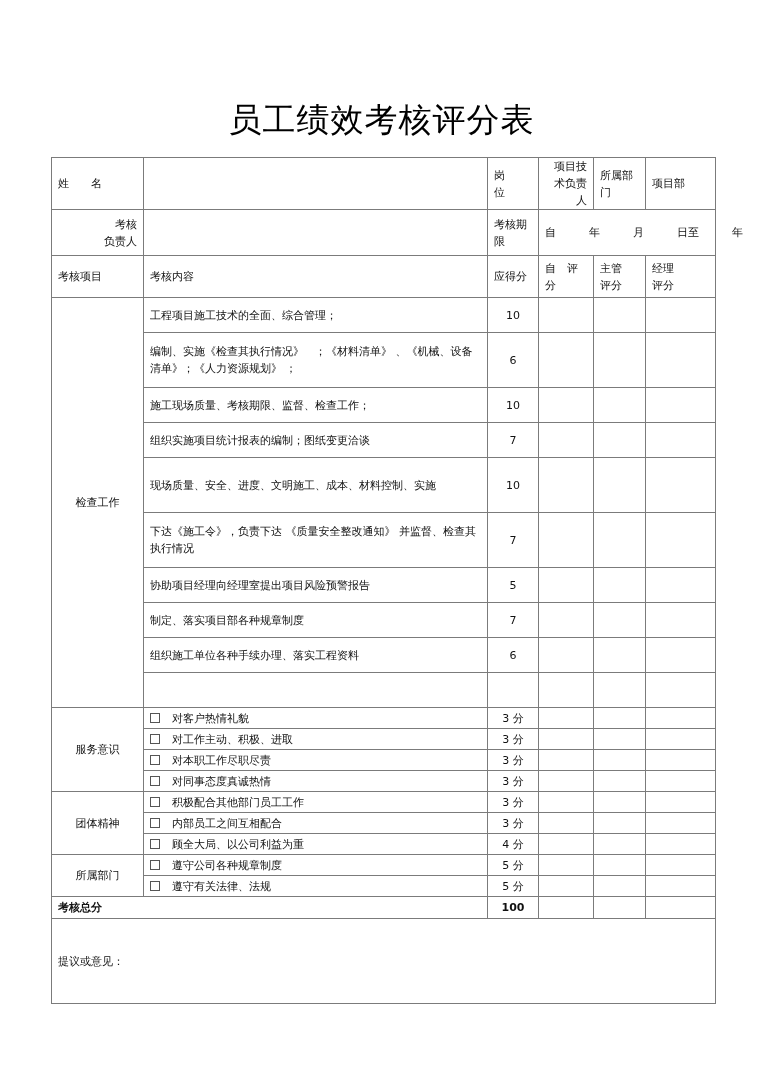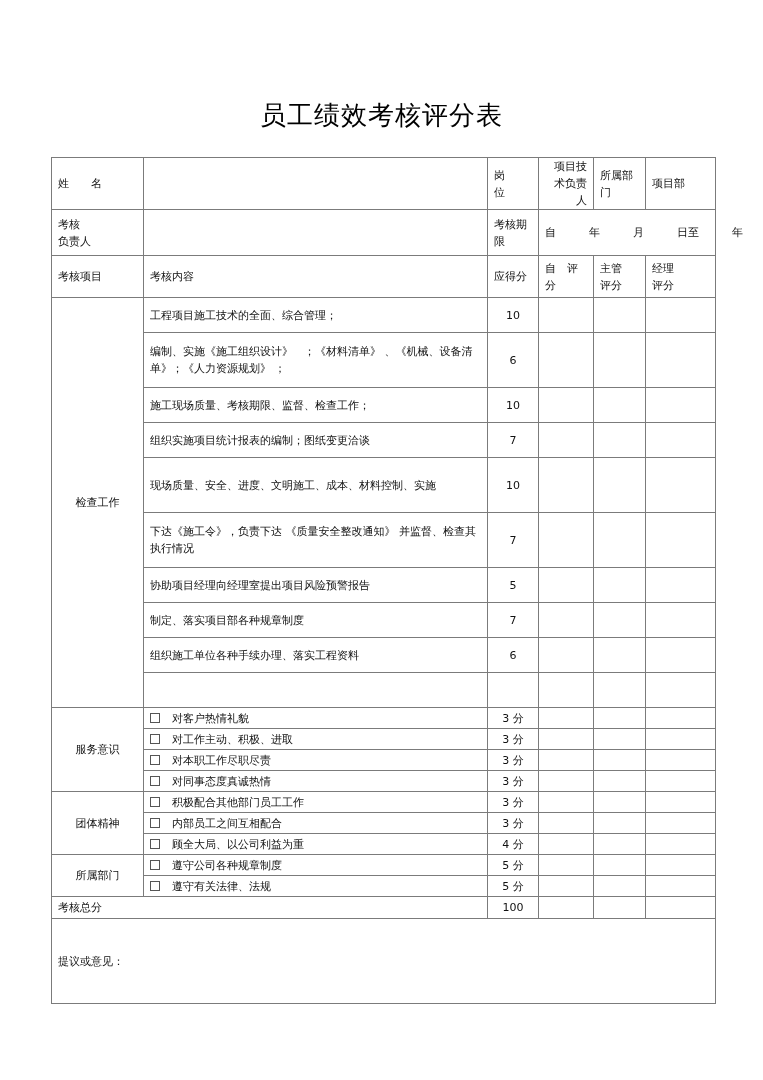--- a/index.html
+++ b/index.html
@@ -21,21 +21,21 @@
     width: 763px;
     height: 1080px;
     background: #fff;
   }
   .doc-title {
     position: absolute;
     left: 0;
     top: 98px;
     width: 763px;
     text-align: center;
-    font-size: 26px;
+    font-size: 33px;
     letter-spacing: 1px;
     font-family: "DejaVu Sans", "Liberation Sans", sans-serif;
     color: #000;
   }
   table.form {
     position: absolute;
     left: 51px;
     top: 157px;
     width: 664px;
     border-collapse: collapse;
@@ -58,21 +58,21 @@
   .c-deptval { width: 150px; }
 
   .r-item   { width: 92px; }
   .r-content{ width: 344px; }
   .r-score  { width: 51px; }
   .r-self   { width: 55px; }
   .r-sup    { width: 52px; }
   .r-mgr    { width: 70px; }
 
   .center { text-align: center; }
-  .vcenter-2line { text-align: left; line-height: 1.45; }
+  .vcenter-2line { text-align: right; line-height: 1.45; }
 
   .period { white-space: pre; letter-spacing: 0; }
 
   .hdr-2line { text-align: left; line-height: 1.5; }
 
   .big { font-size: 14px; }
   .chk {
     display: inline-block;
     width: 8px;
     height: 8px;
@@ -82,21 +82,21 @@
     position: relative;
     top: -1px;
   }
   .row-h1 { height: 36px; }
   .row-h2 { height: 46px; }
   .row-h-hdr { height: 42px; }
   .row-1l { height: 35px; }
   .row-2l { height: 55px; }
   .row-blank { height: 35px; }
   .row-chk { height: 21px; }
-  .row-total { height: 22px; }
+  .row-total { height: 22px; font-weight: bold; }
   .row-comment { height: 85px; }
   .comment-cell {
     vertical-align: top;
     padding-top: 12px;
     padding-left: 28px;
   }
   .score-cell { text-align: center; padding-left: 6px; }
 </style>
 </head>
 <body>
@@ -140,21 +140,21 @@
         </tr>
         <tr class="row-1l">
           <td class="r-item center" rowspan="10">检查工作</td>
           <td>工程项目施工技术的全面、综合管理；</td>
           <td class="score-cell">10</td>
           <td></td>
           <td></td>
           <td></td>
         </tr>
         <tr class="row-2l">
-          <td>编制、实施《施工组织设计》　；《材料清单》 、《机械、设备清单》；《人力资源规划》 ；</td>
+          <td>编制、实施《检查其执行情况》　；《材料清单》 、《机械、设备清单》；《人力资源规划》 ；</td>
           <td class="score-cell">6</td>
           <td></td>
           <td></td>
           <td></td>
         </tr>
         <tr class="row-1l">
           <td>施工现场质量、考核期限、监督、检查工作；</td>
           <td class="score-cell">10</td>
           <td></td>
           <td></td>

